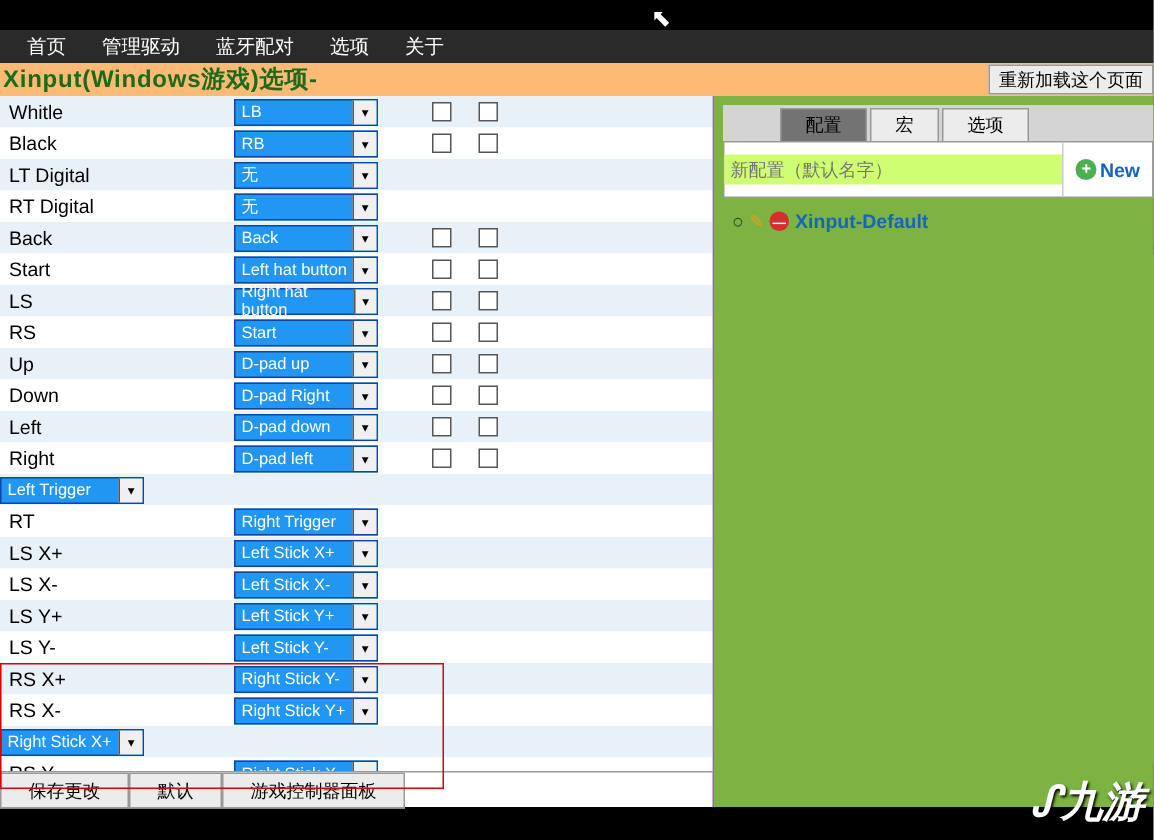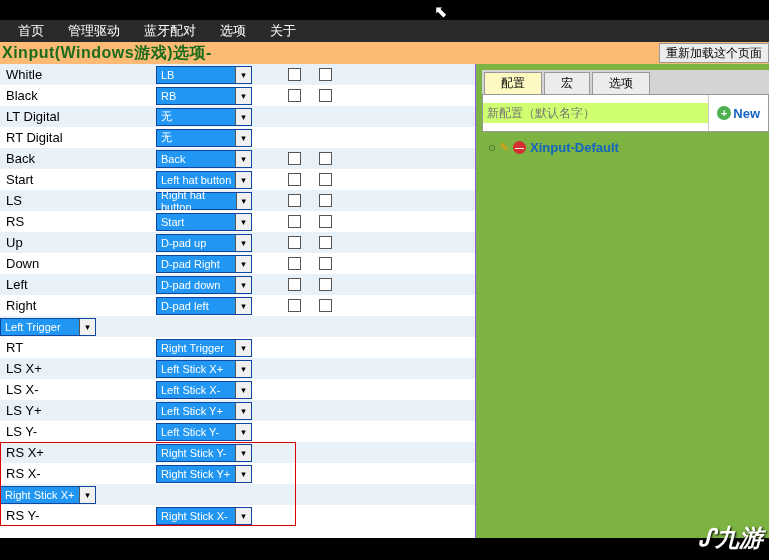--- a/index.html
+++ b/index.html
@@ -28,35 +28,35 @@
   
   .redbox { position: absolute; border: 1.5px solid #d00; pointer-events: none; }
   
   .footer { height: 24px; display: flex; border-top: 1px solid #999; }
   .footer button { flex: none; height: 24px; background: #ececec; border: 1px solid #999; padding: 0 18px; font-size: 12px; cursor: pointer; }
   
   .right { flex: 1; background: #7cb342; display: flex; flex-direction: column; }
   .right-inner { margin: 6px 0 0 6px; background: #7cb342; }
   .tabs { display: flex; height: 24px; background: #d4d4d4; padding: 2px 2px 0 2px; gap: 2px; }
   .tab { background: #ececec; border: 1px solid #999; border-bottom: none; padding: 2px 16px; font-size: 12px; cursor: pointer; }
-  .tab.active { background: #fef9c3; }
+  .tab.active { background: #737373; margin-left: 36px; }
   
   .cfg-row { display: flex; align-items: center; height: 38px; background: #fff; border: 1px solid #999; }
   .cfg-in { flex: 1; height: 20px; background: #cfff70; border: none; padding-left: 4px; font-size: 12px; color: #777; }
   .btn-new { display: flex; align-items: center; gap: 2px; padding: 0 8px; color: #1565c0; font-weight: bold; font-size: 13px; cursor: pointer; border-left: 1px solid #ccc; height: 100%; }
   .btn-new .plus { width: 14px; height: 14px; border-radius: 50%; background: #4caf50; color: #fff; display: flex; align-items: center; justify-content: center; font-size: 11px; font-weight: bold; }
   
   .cfg-list { padding: 8px 6px; }
   .cfg-item { display: flex; align-items: center; gap: 4px; font-size: 13px; }
   .cfg-item .bullet { color: #333; }
   .cfg-item .ed { color: #f90; font-size: 11px; }
   .cfg-item .del { width: 13px; height: 13px; border-radius: 50%; background: #d32f2f; color: #fff; display: flex; align-items: center; justify-content: center; font-size: 9px; font-weight: bold; }
   .cfg-item .nm { color: #1565c0; font-weight: bold; }
   
-  .logo { position: absolute; right: 6px; bottom: 6px; color: #fff; font-size: 24px; font-weight: bold; font-style: italic; text-shadow: 1px 1px 2px #000; }
+  .logo { position: absolute; right: 6px; bottom: 6px; color: #fff; font-size: 28px; font-weight: bold; font-style: italic; text-shadow: 1px 1px 2px #000; }
   .logo .g { color: #fff; }
   
   .cursor { position: absolute; left: 434px; top: 2px; color: #fff; font-size: 16px; pointer-events: none; }
 </style>
 </head>
 <body>
 
 <div class="topbar"></div>
 <span class="cursor">⬉</span>
 
@@ -263,20 +263,25 @@
         </div>
         <div class="row">
           <div class="lbl">RS Y-</div>
           <div class="sel">
             <span>Right Stick X-</span>
             <span class="arr">▾</span>
           </div>
         </div>
       </div>
     <div class="redbox" id="redbox" style="left: 0px; top: 378px; width: 296px; height: 84px;"></div>
+    <div class="footer">
+      <button>保存更改</button>
+      <button>默认</button>
+      <button>游戏控制器面板</button>
+    </div>
   </div>
 
   <div class="right">
     <div class="right-inner">
       <div class="tabs">
         <div class="tab active">配置</div>
         <div class="tab">宏</div>
         <div class="tab">选项</div>
       </div>
       <div class="cfg-row">

